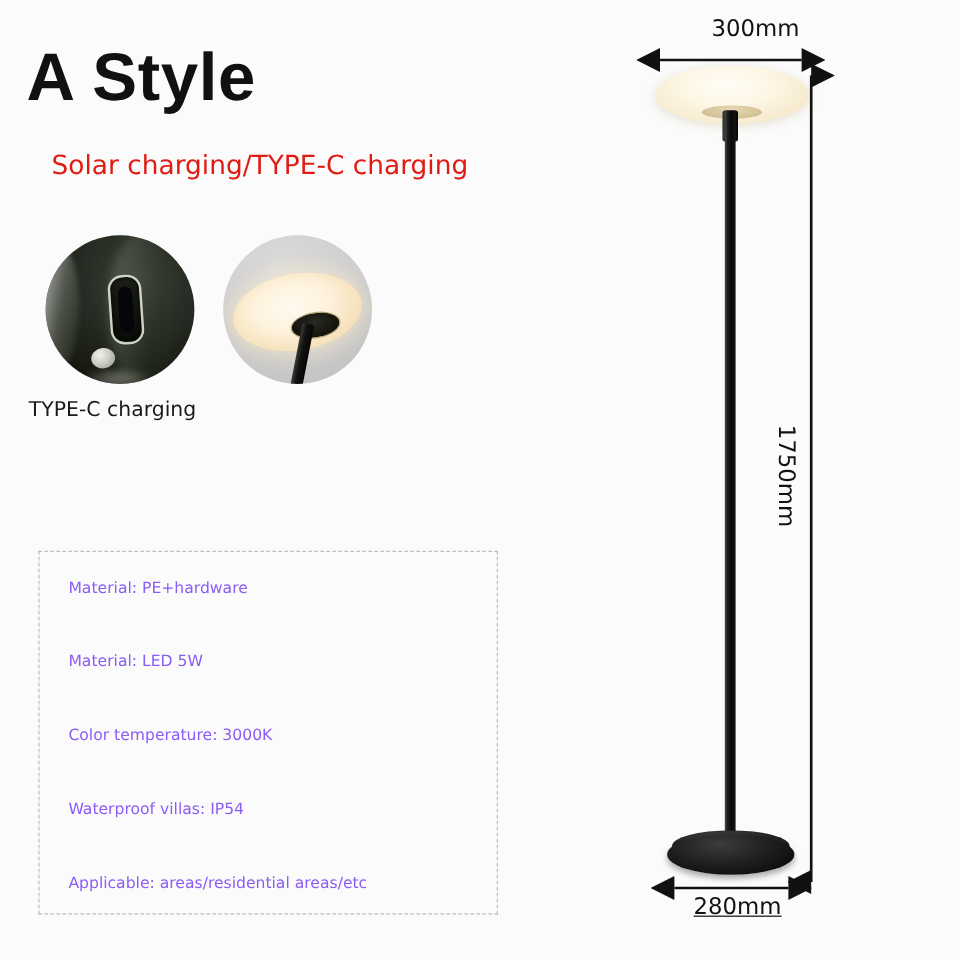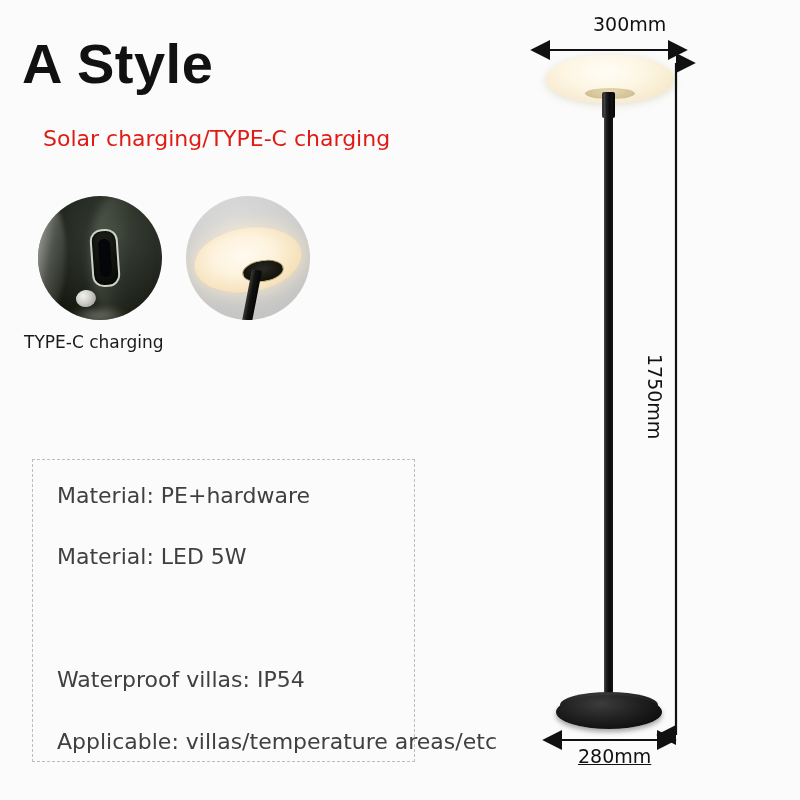--- a/index.html
+++ b/index.html
@@ -179,22 +179,22 @@
     top: 459px;
     width: 383px;
     height: 303px;
     border: 1px dashed #bdbdbd;
     box-sizing: border-box;
   }
   .spec-line {
     position: absolute;
     left: 24px;
     font-family: "DejaVu Sans", sans-serif;
-    font-size: 22px;
-    color: #404040;
+    font-size: 13px;
+    color: #8b5cf6;
     white-space: nowrap;
   }
   .spec-line.s0 { top: 23px; }
   .spec-line.s1 { top: 84px; }
   .spec-line.s2 { top: 146px; }
   .spec-line.s3 { top: 207px; }
   .spec-line.s4 { top: 269px; }
 
   
   #lamp {
@@ -308,22 +308,23 @@
     <div class="glow-disc"></div>
     <div class="hub-ring"></div>
     <div class="pole-stub"></div>
   </div>
 
   <div id="caption-typec">TYPE-C charging</div>
 
   <div id="spec-box">
     <div class="spec-line s0">Material: PE+hardware</div>
     <div class="spec-line s1">Material: LED 5W</div>
+    <div class="spec-line s2">Color temperature: 3000K</div>
     <div class="spec-line s3">Waterproof villas: IP54</div>
-    <div class="spec-line s4">Applicable: villas/temperature areas/etc</div>
+    <div class="spec-line s4">Applicable: areas/residential areas/etc</div>
   </div>
 
   <div id="lamp">
     <div id="shade"></div>
     <div id="shade-underdisc"></div>
     <div id="pole-collar"></div>
     <div id="pole"></div>
     <div id="base-top"></div>
     <div id="base"></div>
   </div>

